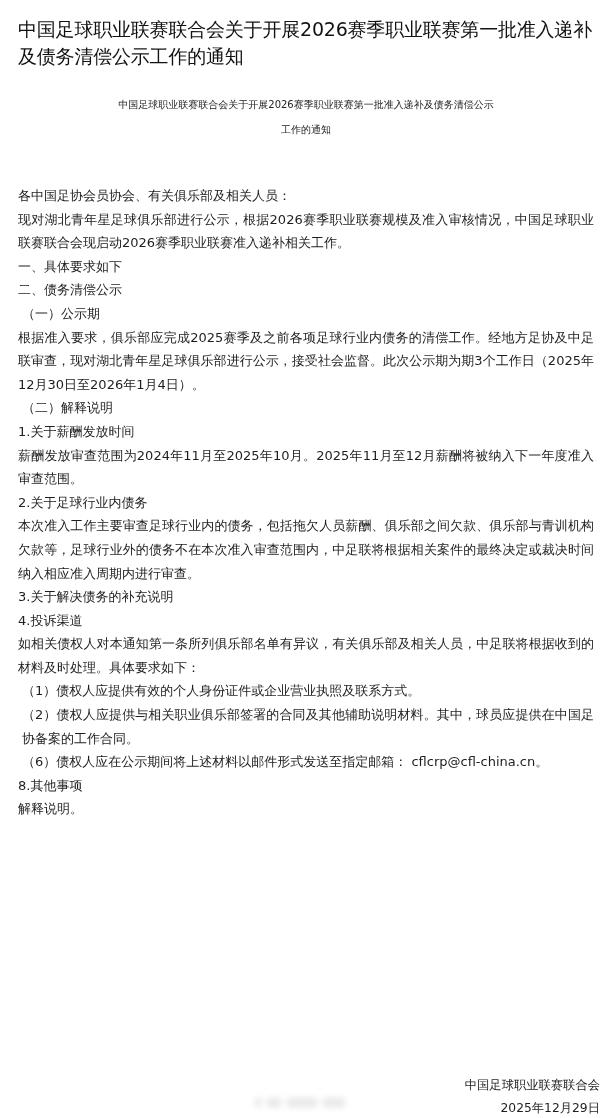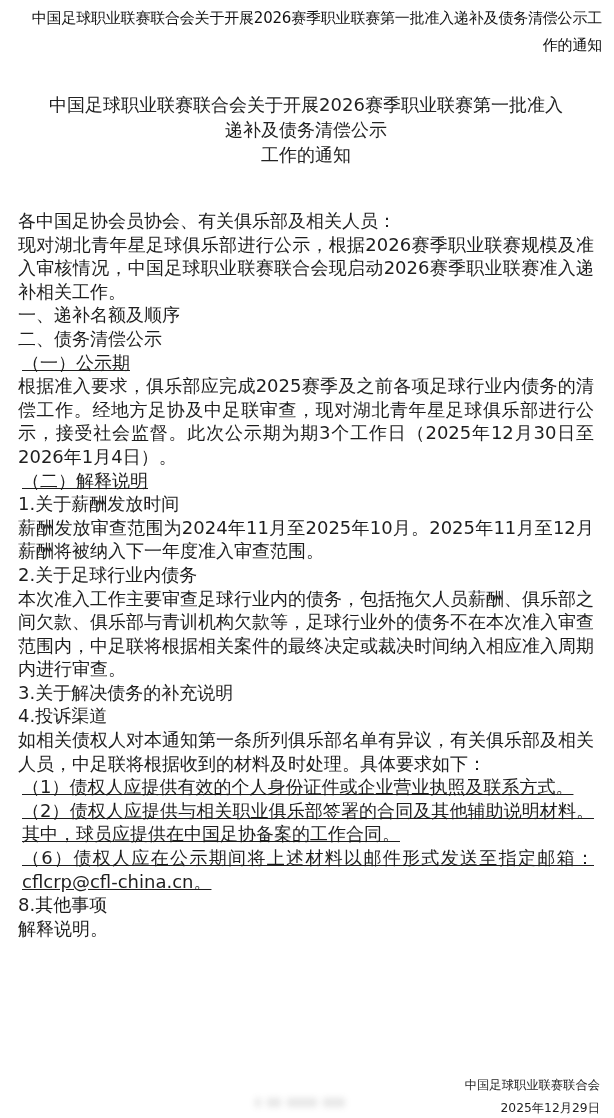--- a/index.html
+++ b/index.html
@@ -7,56 +7,55 @@
     width: 614px;
     height: 1118px;
     overflow: hidden;
     position: relative;
     font-family: "DejaVu Sans", "Liberation Sans", sans-serif;
     color: #1a1a1a;
   }
   .page-title {
     position: absolute;
     left: 18px;
-    top: 5px;
+    top: 16px;
     width: 584px;
-    font-size: 15px;
+    font-size: 19px;
     line-height: 27px;
     color: #111111;
     margin: 0;
     font-weight: normal;
     letter-spacing: -0.2px;
-    text-align: right;
   }
   .article {
     position: absolute;
     left: 18px;
     top: 92px;
     width: 576px;
   }
   .doc-heading {
     text-align: center;
-    font-size: 18px;
+    font-size: 10px;
     line-height: 25px;
     color: #222222;
     margin: 0 0 0 0;
     padding: 0 28px;
   }
   .doc-heading span { display: block; }
   .body-text {
     margin-top: 42px;
   }
   .para {
-    font-size: 18px;
+    font-size: 13px;
     line-height: 23.6px;
     margin: 0;
     color: #1e1e1e;
     text-align: justify;
   }
-  .para.indent-sm { padding-left: 4px; text-decoration: underline; }
+  .para.indent-sm { padding-left: 4px; }
   .signature {
     position: absolute;
     right: 14px;
     top: 1074px;
     text-align: right;
     font-size: 12.3px;
     line-height: 23px;
     color: #1e1e1e;
   }
   .watermark {
@@ -83,21 +82,21 @@
 
 <div class="article">
   <div class="doc-heading">
     <span>中国足球职业联赛联合会关于开展2026赛季职业联赛第一批准入递补及债务清偿公示</span>
     <span>工作的通知</span>
   </div>
 
   <div class="body-text">
     <p class="para">各中国足协会员协会、有关俱乐部及相关人员：</p>
     <p class="para">现对湖北青年星足球俱乐部进行公示，根据2026赛季职业联赛规模及准入审核情况，中国足球职业联赛联合会现启动2026赛季职业联赛准入递补相关工作。</p>
-    <p class="para">一、递补名额及顺序</p>
+    <p class="para">一、具体要求如下</p>
     <p class="para">二、债务清偿公示</p>
     <p class="para indent-sm">（一）公示期</p>
     <p class="para">根据准入要求，俱乐部应完成2025赛季及之前各项足球行业内债务的清偿工作。经地方足协及中足联审查，现对湖北青年星足球俱乐部进行公示，接受社会监督。此次公示期为期3个工作日（2025年12月30日至2026年1月4日）。</p>
     <p class="para indent-sm">（二）解释说明</p>
     <p class="para">1.关于薪酬发放时间</p>
     <p class="para">薪酬发放审查范围为2024年11月至2025年10月。2025年11月至12月薪酬将被纳入下一年度准入审查范围。</p>
     <p class="para">2.关于足球行业内债务</p>
     <p class="para">本次准入工作主要审查足球行业内的债务，包括拖欠人员薪酬、俱乐部之间欠款、俱乐部与青训机构欠款等，足球行业外的债务不在本次准入审查范围内，中足联将根据相关案件的最终决定或裁决时间纳入相应准入周期内进行审查。</p>
     <p class="para">3.关于解决债务的补充说明</p>
     <p class="para">4.投诉渠道</p>

